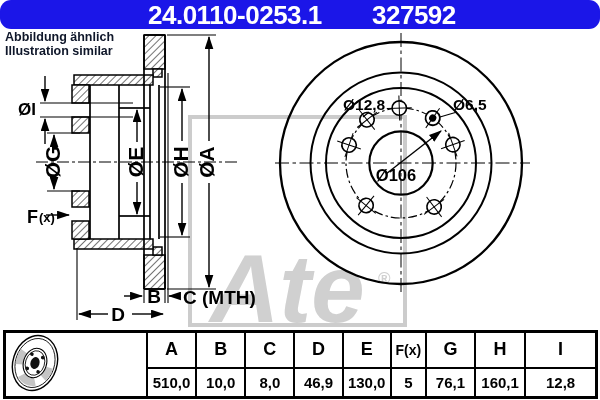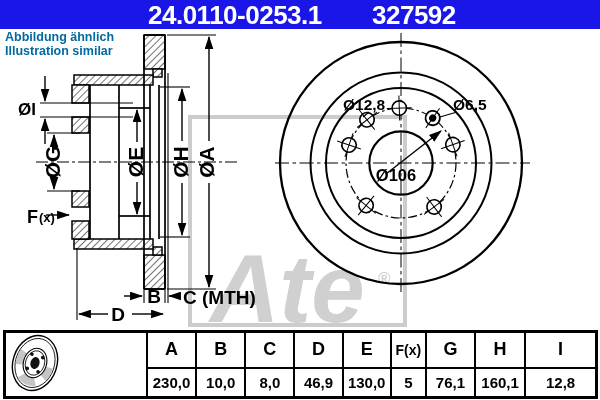--- a/index.html
+++ b/index.html
@@ -1,26 +1,26 @@
 <!DOCTYPE html>
 <html><head>
 <meta charset="utf-8">
 <style>
   html,body{margin:0;padding:0;background:#ffffff;}
   #page{position:relative;width:600px;height:400px;background:#ffffff;overflow:hidden;
         font-family:"Liberation Sans", sans-serif;}
   
-  #topbar{position:absolute;left:0;top:0;width:600px;height:29px;background:#1b16e8;}
+  #topbar{position:absolute;left:0;top:0;width:600px;height:29px;background:#1b16e8;border-radius:11px;}
   .hdr-txt{position:absolute;top:0;height:29px;line-height:30px;color:#ffffff;
            font-weight:bold;font-size:26px;letter-spacing:-0.5px;white-space:nowrap;}
   #pn{left:148px;}
   #refno{left:372px;}
   
   #note{position:absolute;left:5px;top:31px;font-size:12.5px;font-weight:bold;
-        line-height:13.5px;color:#0369a1;}
+        line-height:13.5px;color:#0f172a;}
   
   #drawing{position:absolute;left:0;top:0;width:600px;height:332px;}
   
   #spec{position:absolute;left:3px;top:330px;width:595px;height:68px;
         border-collapse:collapse;table-layout:fixed;}
   #spec td,#spec th{border:2px solid #000;padding:0;text-align:center;vertical-align:middle;
         font-weight:bold;color:#000;background:#fff;overflow:hidden;}
   #spec{border:3px solid #000;}
   #spec th{font-size:18px;}
   #spec th.small-hdr{font-size:14px;margin-left:48px;}
@@ -244,21 +244,21 @@
       <th>B</th>
       <th>C</th>
       <th>D</th>
       <th>E</th>
       <th class="small-hdr">F(x)</th>
       <th>G</th>
       <th>H</th>
       <th>I</th>
     </tr>
     <tr>
-      <td>230,0</td>
+      <td>510,0</td>
       <td>10,0</td>
       <td>8,0</td>
       <td>46,9</td>
       <td>130,0</td>
       <td>5</td>
       <td>76,1</td>
       <td>160,1</td>
       <td>12,8</td>
     </tr>
   </tbody>

